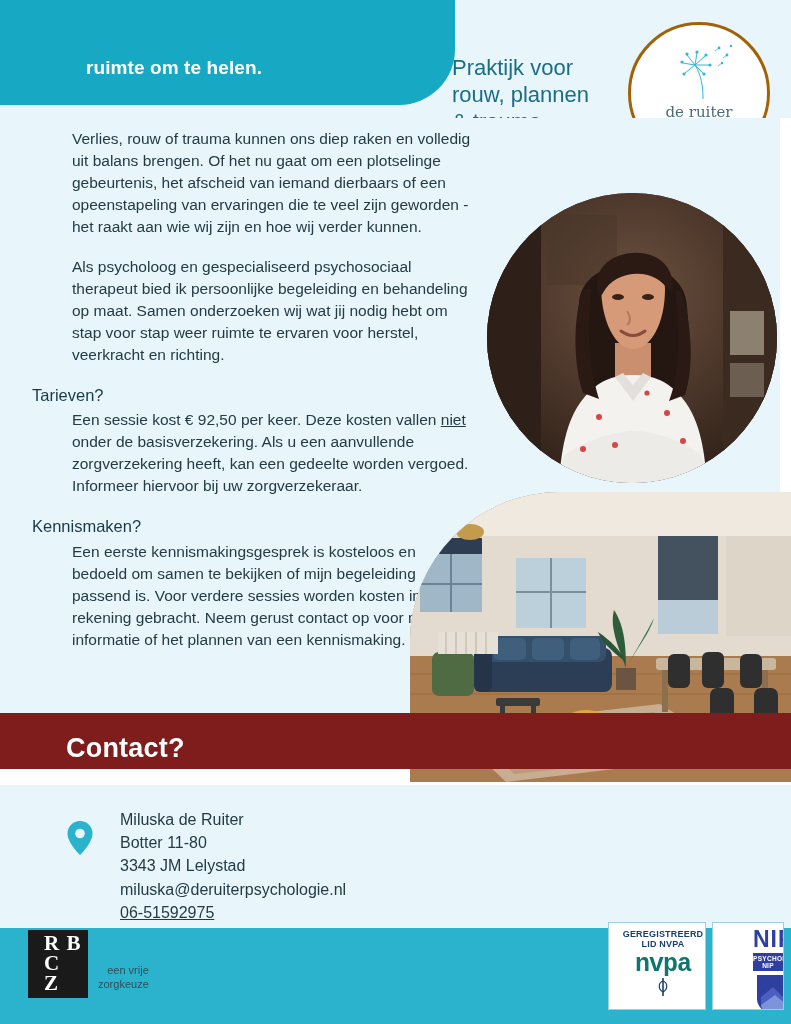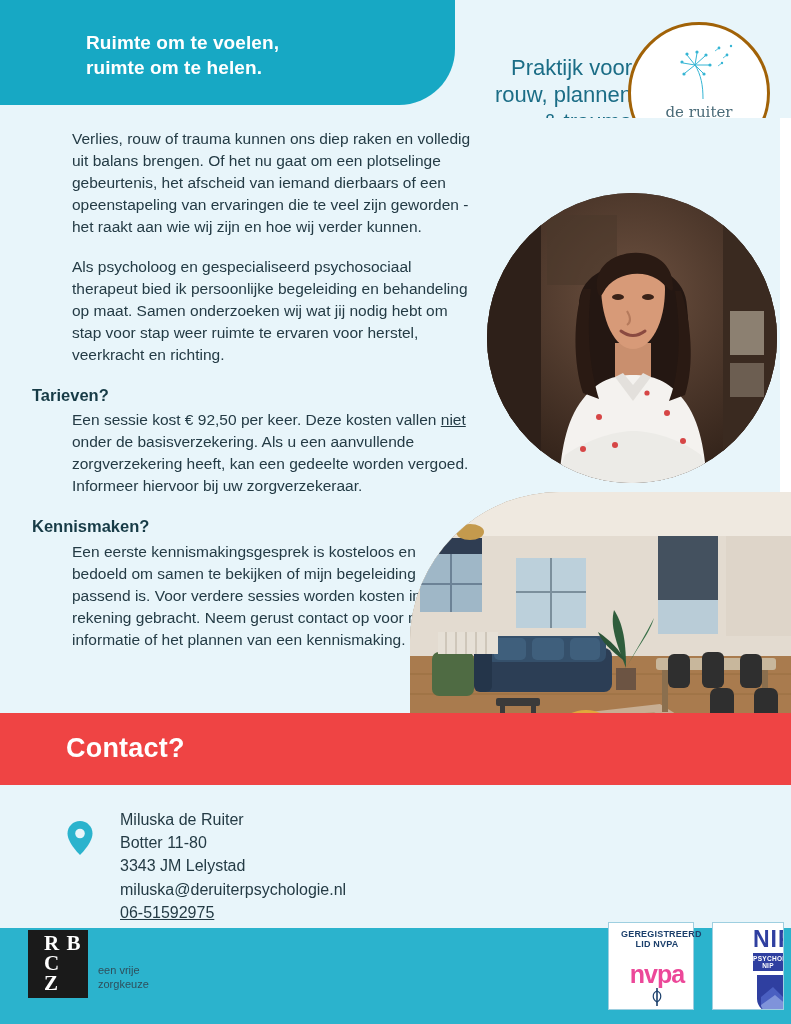--- a/index.html
+++ b/index.html
@@ -36,21 +36,20 @@
     letter-spacing: .1px;
   }
   .practice-title {
     position: absolute;
     left: 452px; top: 55px;
     width: 180px;
     color: #1b6d86;
     font-size: 22px;
     font-weight: normal;
     line-height: 1.22;
-    text-align: right;
   }
   
   .logo {
     position: absolute;
     left: 628px; top: 22px;
     width: 142px; height: 142px;
     border-radius: 50%;
     background: #ffffff;
     border: 3px solid #a16207;
     overflow: hidden;
@@ -75,21 +74,21 @@
     position: absolute;
     left: 32px; top: 128px;
     width: 440px;
     color: #243b45;
     font-size: 15.5px;
     line-height: 1.42;
   }
   .text-col p { margin-bottom: 18px; margin-left: 40px; }
   .text-col h3 {
     font-size: 16.5px;
-    font-weight: bold;
+    font-weight: normal;
     color: #173b46;
     margin-bottom: 2px;
   }
   .text-col .u { text-decoration: underline; }
   
   .photo-portrait {
     position: absolute;
     left: 487px; top: 193px;
     width: 290px; height: 290px;
     border-radius: 50%;
@@ -100,22 +99,22 @@
     position: absolute;
     left: 410px; top: 492px;
     width: 381px; height: 290px;
     border-top-left-radius: 150px;
     overflow: hidden;
     background: #6b4a30;
   }
   
   .contact-band {
     position: absolute; left: 0; top: 713px;
-    width: 791px; height: 72px;
-    background: #ef4444;
+    width: 791px; height: 56px;
+    background: #7f1d1d;
   }
   .contact-band .title {
     position: absolute; left: 66px; top: 20px;
     color: #ffffff;
     font-size: 27px;
     font-weight: bold;
     letter-spacing: .2px;
   }
   .contact-area {
     position: absolute; left: 0; top: 785px;
@@ -149,37 +148,38 @@
     font-size: 21px;
     line-height: 20px;
     padding: 3px 0 0 16px;
     letter-spacing: 1px;
   }
   .rbcz-sub {
     position: absolute; left: 98px; top: 964px;
     color: #2f4f5c;
     font-size: 11px;
     line-height: 1.25;
+    text-align: right;
   }
   .nvpa {
     position: absolute; left: 608px; top: 922px;
-    width: 86px; height: 88px;
+    width: 98px; height: 88px;
     background: #ffffff;
     border: 1px solid #9ecfe0;
     text-align: center;
     padding-left: 12px;
   }
   .nvpa .top {
     font-size: 9px; font-weight: bold; color: #1b3f6b;
     line-height: 1.15; margin-top: 6px; letter-spacing: .2px;
   }
   .nvpa .big {
-    font-size: 25px; font-weight: bold; color: #ec4899;
-    font-family: Liberation Sans, sans-serif;
-    margin-top: 10px; letter-spacing: -1px;
+    font-size: 25px; font-weight: bold; color: #0f766e;
+    font-family: Liberation Mono, monospace;
+    letter-spacing: -1px;
   }
   .nip {
     position: absolute; left: 712px; top: 922px;
     width: 72px; height: 88px;
     background: #ffffff;
     border: 1px solid #9ecfe0;
     text-align: center;
     overflow: hidden;
     padding-left: 40px;
   }
@@ -200,21 +200,21 @@
 </style>
 </head>
 <body>
 
 <div class="page">
 
   <div class="top-band"></div>
 
   <div class="teal-header">
     <div class="headline">
-      <span>Ruimte om te voelen,</span><br>
+      <br>
       <span>ruimte om te helen.</span>
     </div>
   </div>
 
   <div class="practice-title">
     <span>Praktijk voor</span><br>
     <span>rouw, plannen</span><br>
     <span>&amp; trauma</span>
   </div>
 

